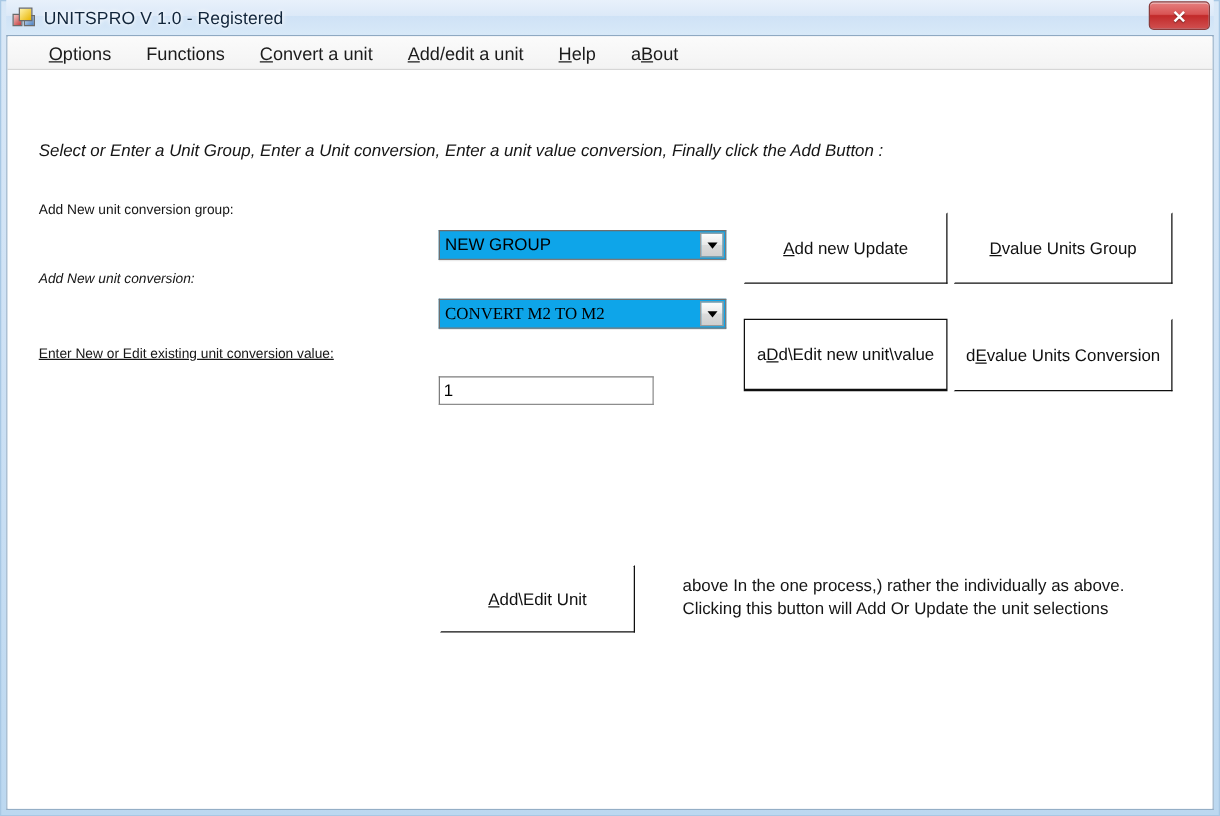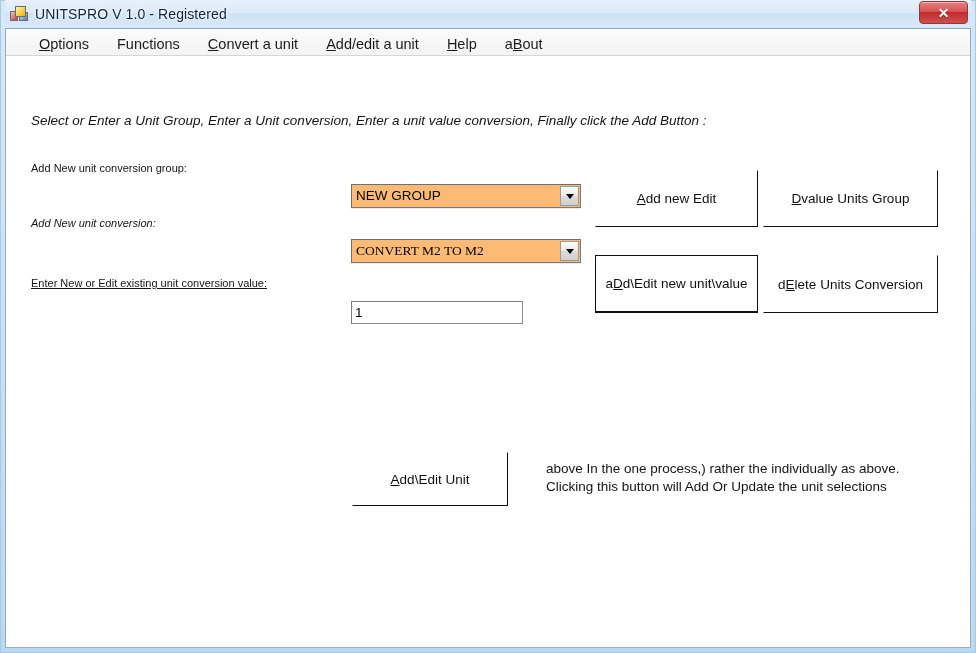--- a/index.html
+++ b/index.html
@@ -159,21 +159,21 @@
   }
   .lbl-group { left: 25px; top: 106px; }
   .lbl-conv  { left: 25px; top: 161px; font-style: italic; }
   .lbl-value { left: 25px; top: 221px; text-decoration: underline; }
 
   
   .combo {
     position: absolute;
     box-sizing: border-box;
     height: 24px;
-    background: #fdba74;
+    background: #0ea5e9;
     border: 1px solid #7a7a7a;
     border-top-color: #6e6e6e;
     border-left-color: #6e6e6e;
     box-shadow: 0 1px 0 rgba(0,0,0,.08);
   }
   .combo .value {
     position: absolute;
     left: 4px;
     top: 3px;
     right: 22px;
@@ -300,21 +300,21 @@
       <div class="field-label lbl-group">Add New unit conversion group:</div>
 
       <div class="combo combo-group">
         <div class="value">NEW GROUP</div>
         <div class="arrow-btn"></div>
       </div>
 
       <div class="btn btn-add-group">
           <span></span>
           <span class="acc">A</span>
-          <span>dd new Edit</span>
+          <span>dd new Update</span>
         </div>
 
       <div class="btn btn-delete-group">
           <span></span>
           <span class="acc">D</span>
           <span>value Units Group</span>
         </div>
 
       <div class="field-label lbl-conv">Add New unit conversion:</div>
 
@@ -325,21 +325,21 @@
 
       <div class="btn btn-add-conv focused">
           <span>a</span>
           <span class="acc">D</span>
           <span>d\Edit new unit\value</span>
         </div>
 
       <div class="btn btn-delete-conv">
           <span>d</span>
           <span class="acc">E</span>
-          <span>lete Units Conversion</span>
+          <span>value Units Conversion</span>
         </div>
 
       <div class="field-label lbl-value">Enter New or Edit existing unit conversion value:</div>
 
       <input class="textinput" type="text" value="1" style="">
 
       <div class="btn btn-add-edit-unit">
           <span></span>
           <span class="acc">A</span>
           <span>dd\Edit Unit</span>

